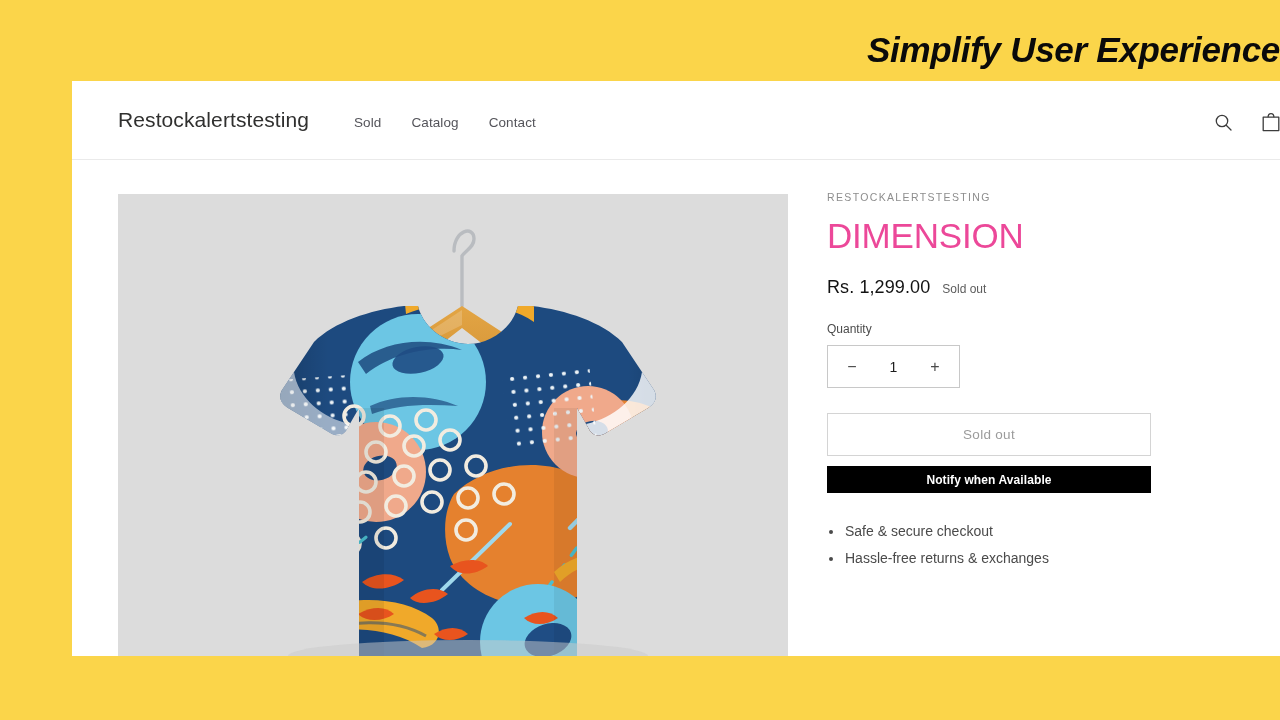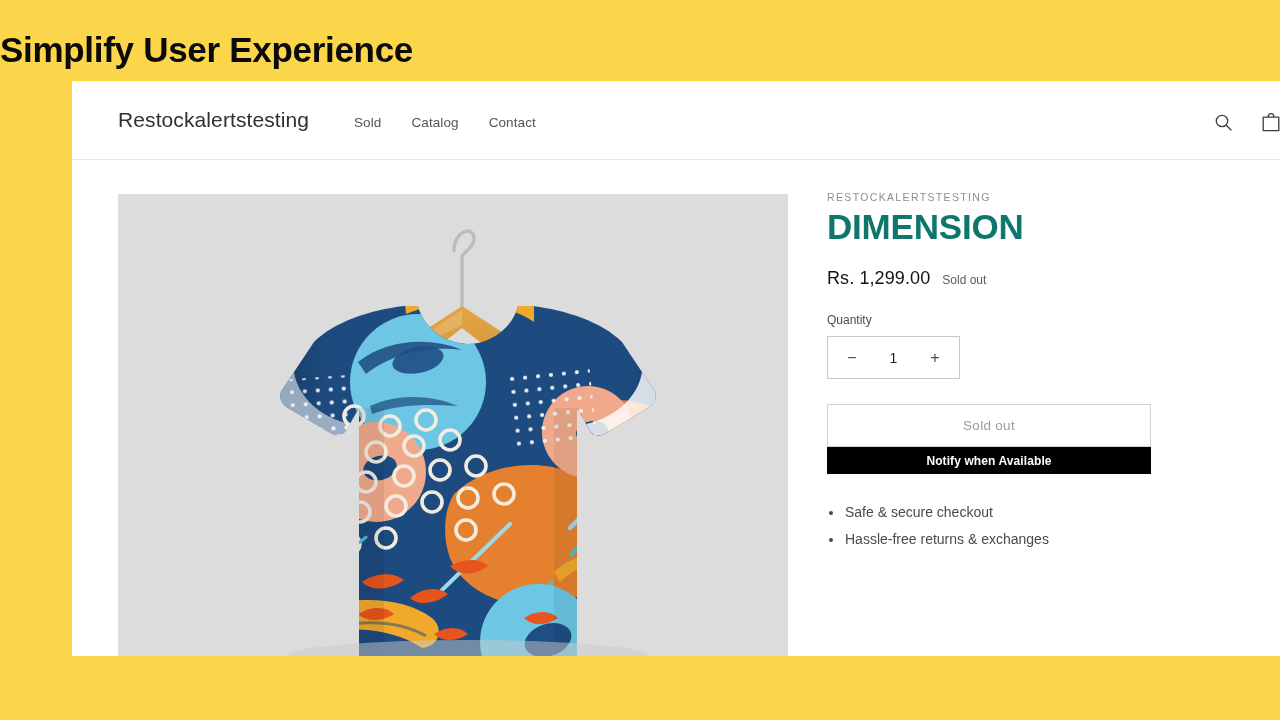--- a/index.html
+++ b/index.html
@@ -12,26 +12,27 @@
     overflow: hidden;
     position: relative;
   }
 
   
   .banner-title {
     position: absolute;
     top: 28px;
     left: 0;
     width: 1280px;
-    text-align: left;
+    text-align: right;
     font-size: 35px;
     font-weight: bold;
     color: #0a0a0a;
     letter-spacing: -0.3px;
     line-height: 44px;
+    font-style: italic;
   }
 
   
   .site-card {
     position: absolute;
     left: 72px;
     top: 81px;
     width: 1248px;
     height: 575px;
     background: #ffffff;
@@ -109,24 +110,25 @@
     top: 31px;
     width: 340px;
   }
   .vendor {
     font-size: 10.5px;
     letter-spacing: 1.35px;
     color: #8d8d8d;
     text-transform: uppercase;
   }
   .product-title {
+    margin-top: 9px;
     font-size: 35px;
     line-height: 48px;
-    color: #0f766e;
-    font-weight: 700;
+    color: #ec4899;
+    font-weight: 400;
     letter-spacing: -0.2px;
   }
   .price-row {
     margin-top: 17px;
     display: flex;
     align-items: baseline;
     gap: 12px;
   }
   .price { font-size: 18px; color: #121212; letter-spacing: 0.1px; }
   .sold-out-badge { font-size: 12px; color: #5c5c5c; }
@@ -162,20 +164,21 @@
     height: 43px;
     border: 1px solid #d4d4d4;
     background: #ffffff;
     color: #9b9b9b;
     font-size: 13.5px;
     font-family: "Liberation Sans", sans-serif;
     letter-spacing: 0.3px;
     cursor: default;
   }
   .btn-notify {
+    margin-top: 10px;
     width: 324px;
     height: 27px;
     background: #000000;
     color: #ffffff;
     border: none;
     font-size: 12px;
     font-weight: bold;
     font-family: "Liberation Sans", sans-serif;
     letter-spacing: 0.1px;
     cursor: pointer;

